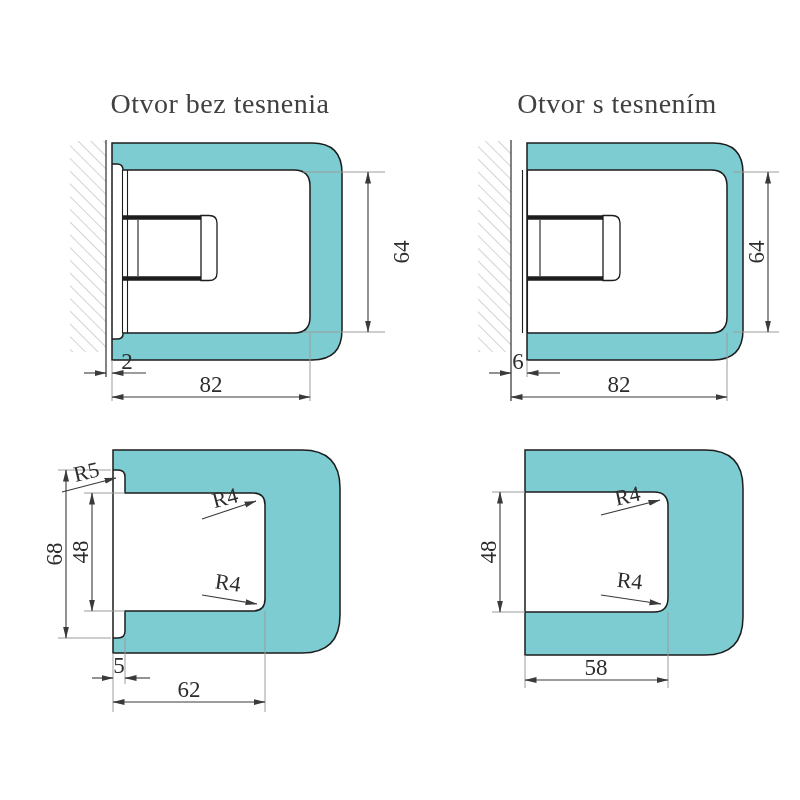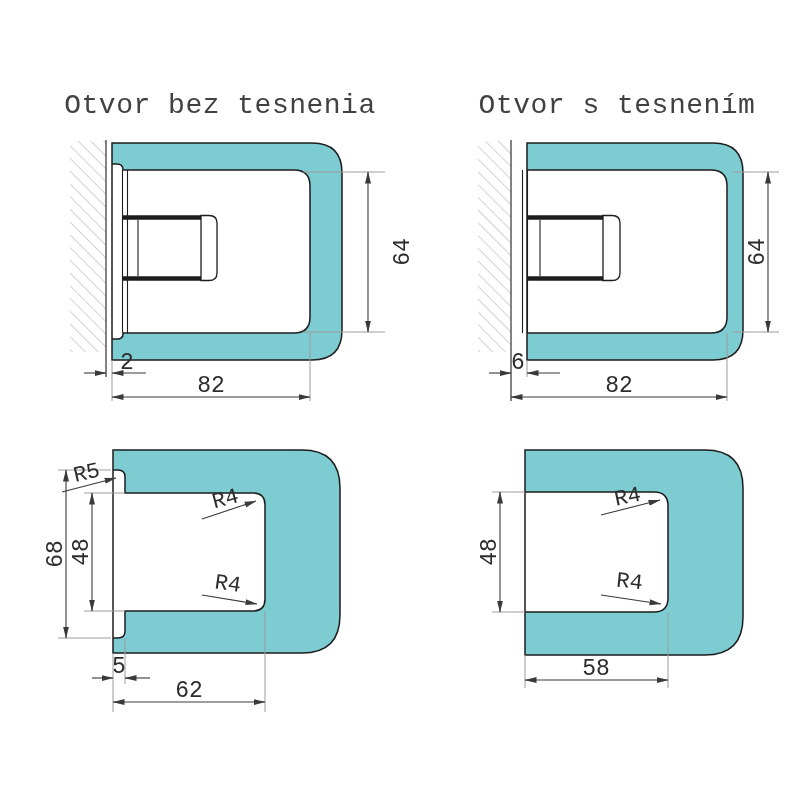--- a/index.html
+++ b/index.html
@@ -1,17 +1,17 @@
 <!DOCTYPE html>
 <html><head>
 <meta charset="utf-8">
 <style>
   html,body{margin:0;padding:0;background:#ffffff;}
   #canvas{position:relative;width:800px;height:800px;background:#ffffff;overflow:hidden;
-          font-family:Liberation Mono, monospace;}
+          font-family:Liberation Serif, serif;}
   svg{display:block;}
   .title{font-size:28px;fill:#414141;letter-spacing:.5px;}
   .dimtxt{font-size:23px;fill:#2d2d2d;}
   .rtxt{font-size:22px;fill:#2d2d2d;}
   .ln-thin{stroke:#1d1d1d;stroke-width:1.1;fill:none;}
   .ln-thick{stroke:#1d1d1d;stroke-width:4.5;fill:none;}
   .ln-dim{stroke:#3a3a3a;stroke-width:1.1;fill:none;}
   .ln-aux{stroke:#9c9c9c;stroke-width:1;fill:none;}
   .glass{stroke:#1d1d1d;stroke-width:1.5;fill-rule:evenodd;}
   .capfill{fill:#ffffff;stroke:#1d1d1d;stroke-width:1.3;}

